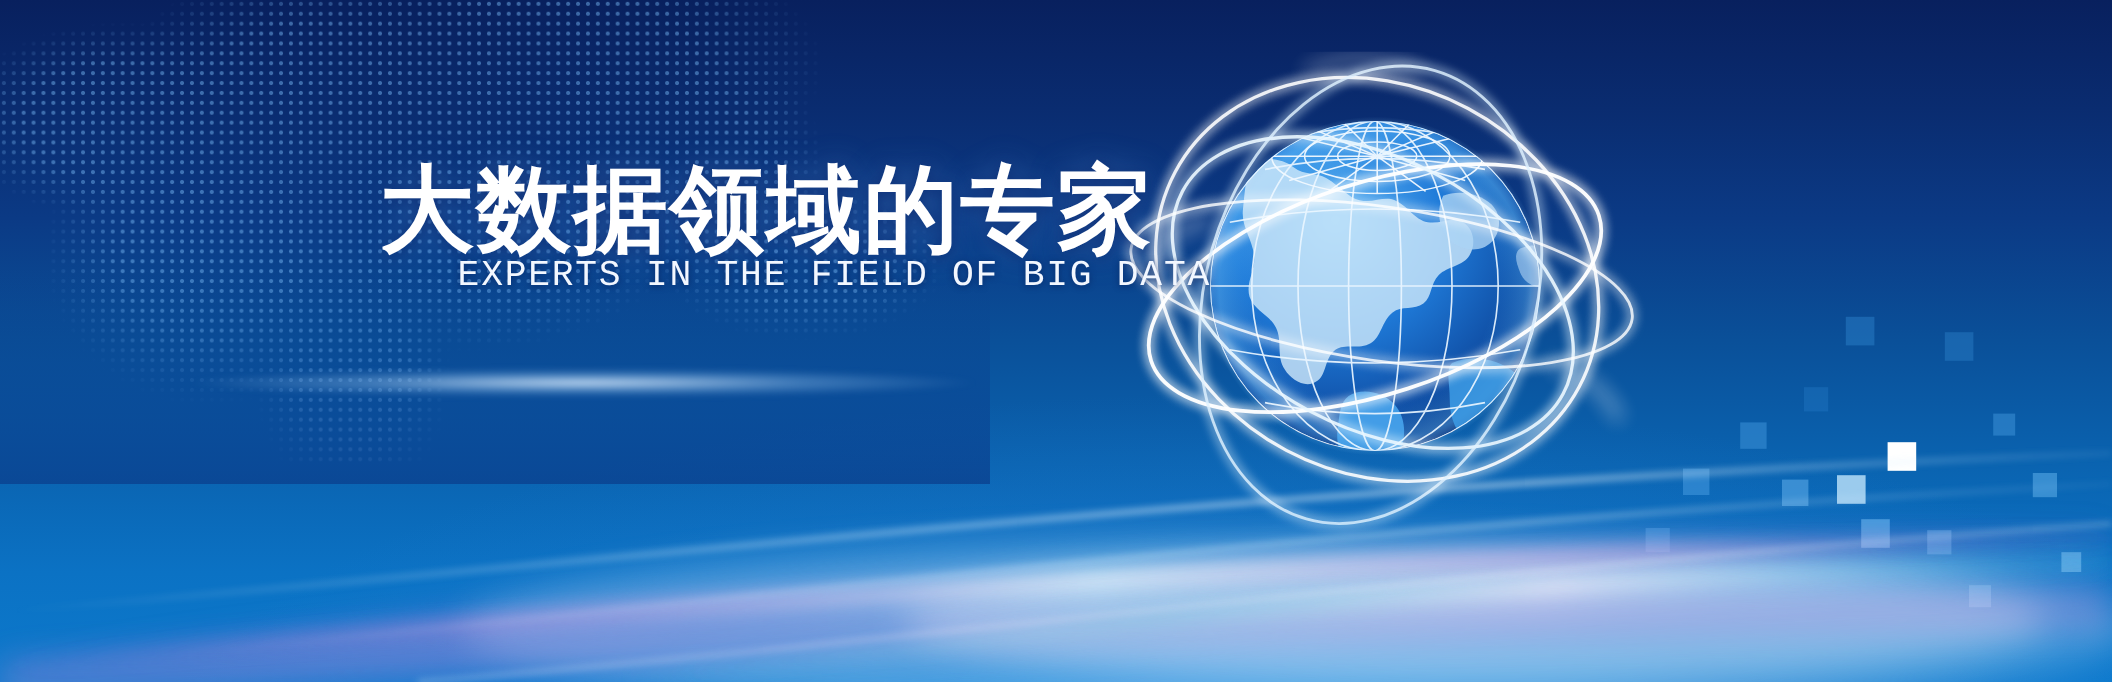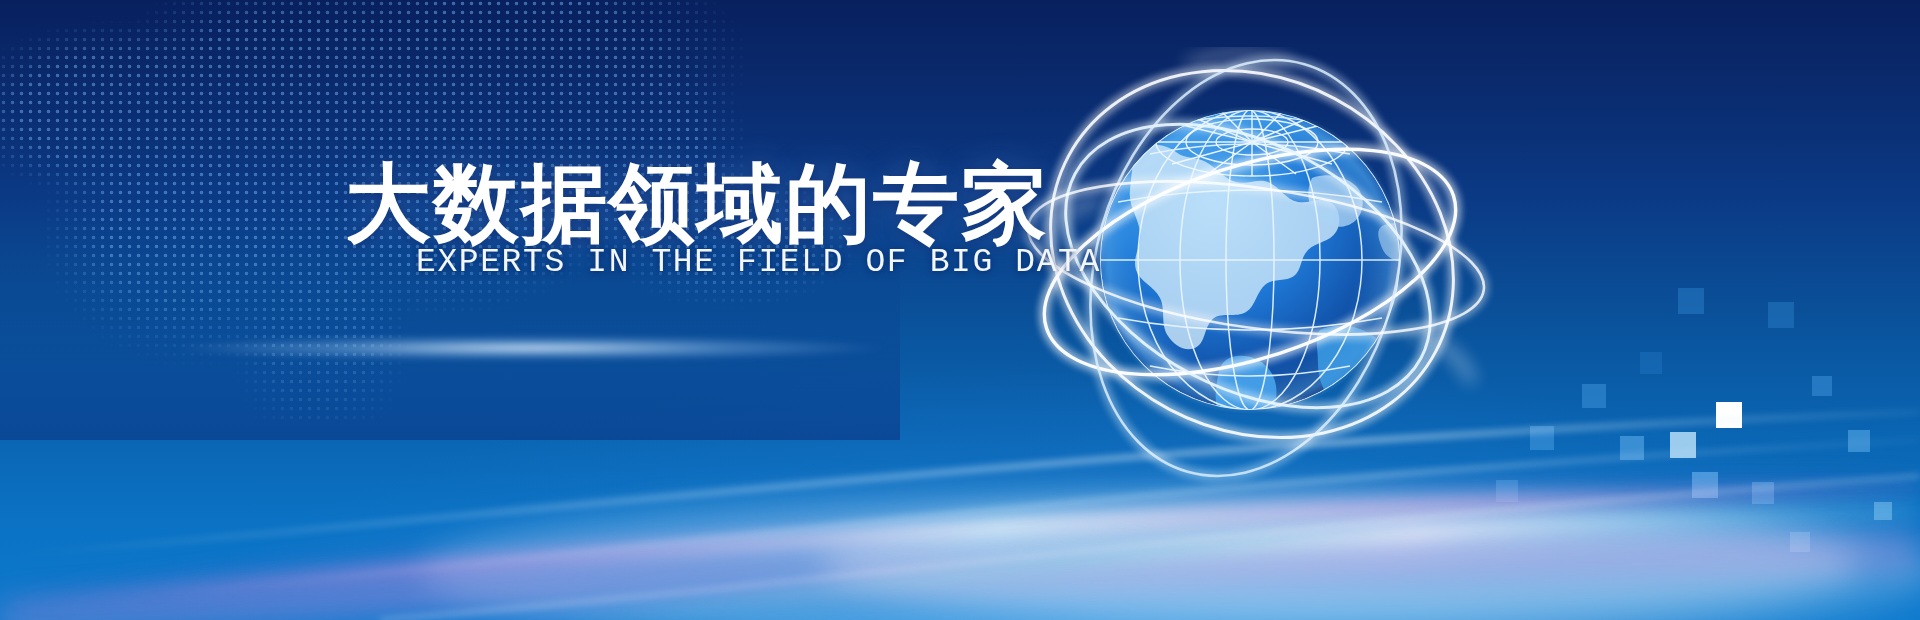--- a/index.html
+++ b/index.html
@@ -77,21 +77,21 @@
     background: radial-gradient(ellipse 450px 16px at 50% 50%,
        rgba(220,238,255,0.85) 0%, rgba(160,205,245,0.35) 45%, rgba(255,255,255,0) 80%);
     filter: blur(3px);
     pointer-events:none;
   }
 
   
   .squares { position:absolute; right:0; top:280px; width:460px; height:340px; }
 
   
-  .content { position:absolute; left:0; top:0; width:1000px; height:479px;margin-top:12px; }
+  .content { position:absolute; left:0; top:0; width:1000px; height:479px; }
 
   .title {
     position:absolute; left:345px; top:148px;
     font-size: 86px;
     font-weight: bold;
     color: #ffffff;
     letter-spacing: 2px;
     line-height: 1;
     white-space: nowrap;
     text-shadow: 0 2px 14px rgba(10,40,110,.85), 0 0 28px rgba(120,190,255,.35);

